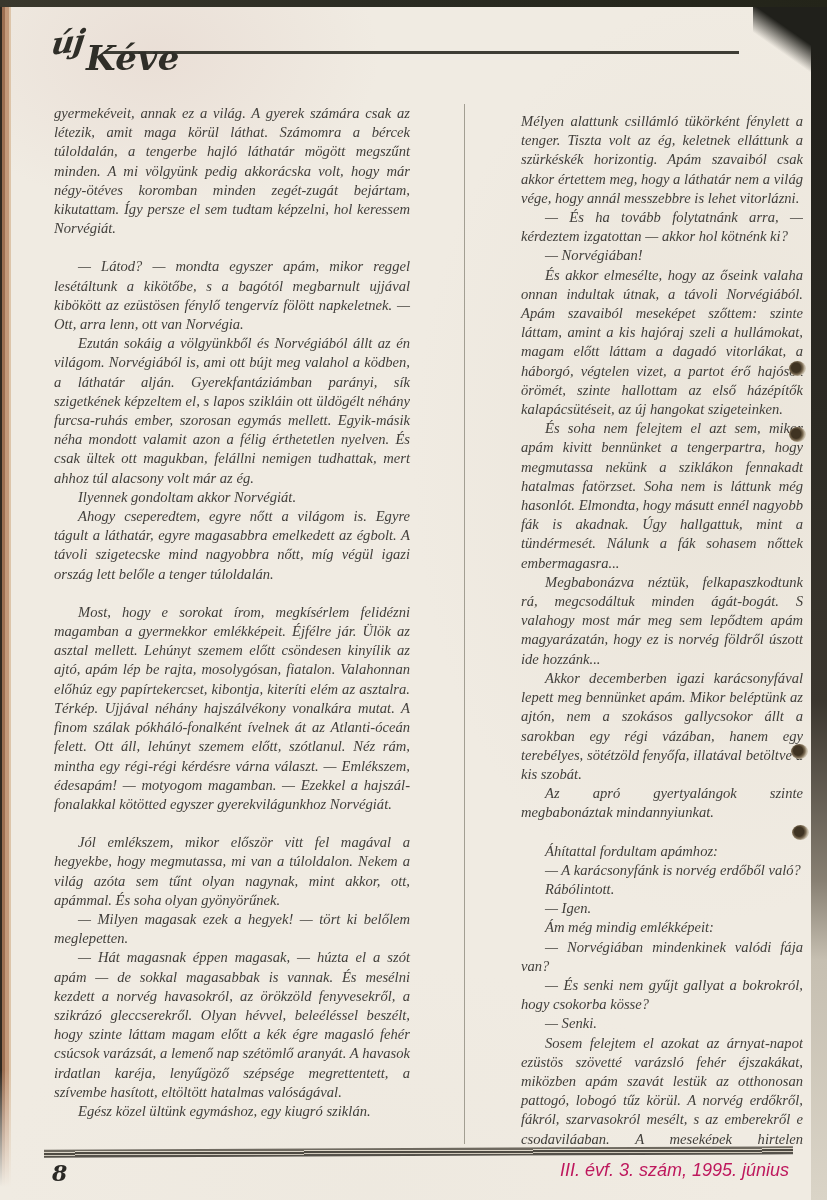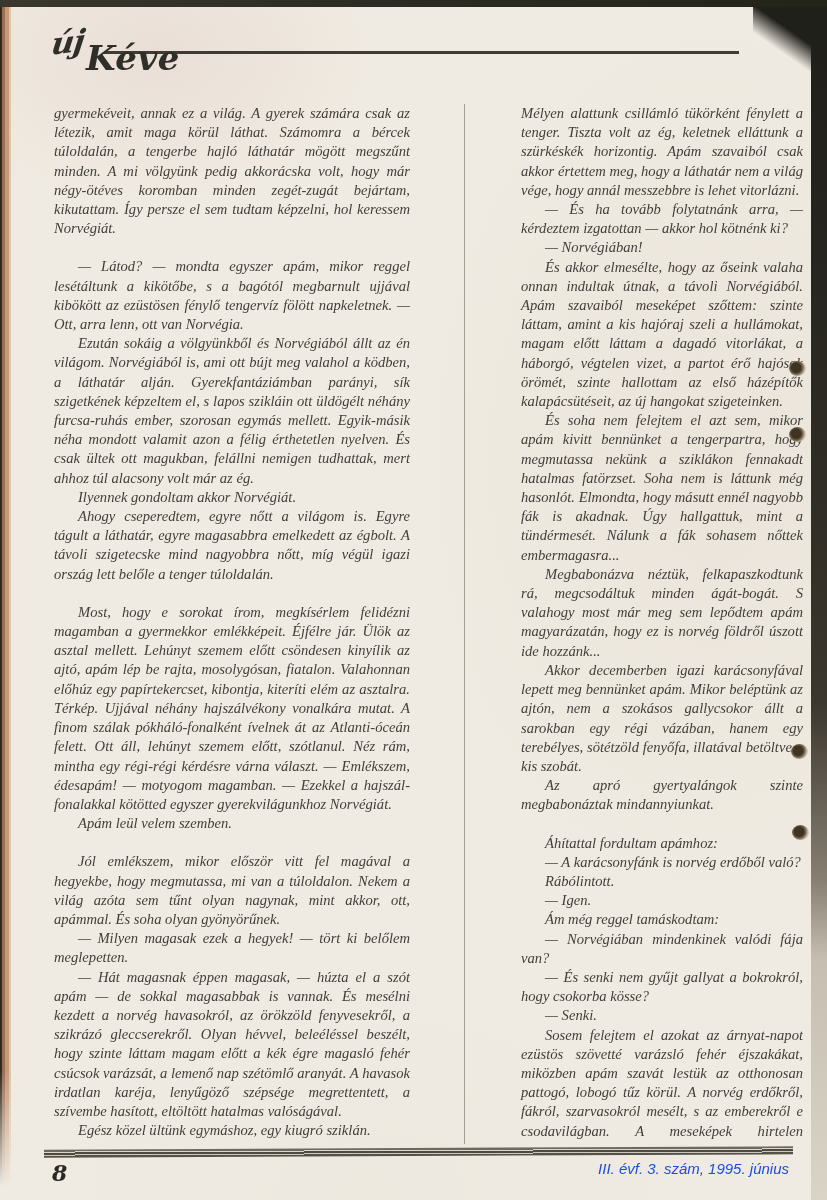--- a/index.html
+++ b/index.html
@@ -42,32 +42,32 @@
     font-family:"DejaVu Serif", serif;transform:skewX(-14deg) rotate(-7deg);letter-spacing:-1px;}
   .logo-keve{position:absolute;left:36px;top:8px;font-weight:700;font-style:italic;font-size:34px;
     font-family:"DejaVu Serif", serif;letter-spacing:.5px;}
   
   .columns{position:absolute;top:104px;left:54px;right:24px;height:1040px;z-index:1;
     display:flex;overflow:hidden;gap:44px;}
   .col{font-style:italic;font-size:14.6px;line-height:19.2px;color:#403e3a;
     text-align:justify;font-family:"Liberation Serif", serif;}
   .col-left{width:356px;flex:none;}
   .col-sep{flex:none;width:1px;background:#a29e92;margin-left:10px;margin-right:12px;}
-  .col-right{flex:1;}
+  .col-right{flex:1;margin-top:8px;}
   .col p{margin:0;text-indent:24px;}
   .col p.noindent{text-indent:0;}
   .col p.gap{margin-top:19px;}
   
   .footer-rule{position:absolute;left:44px;right:34px;top:1148px;height:8px;z-index:1;
     transform:rotate(-0.25deg);
     background:linear-gradient(180deg,#6e695f 0 2px,#ddd6c8 2px 3px,#4e4a42 3px 5px,#cfc8ba 5px 6px,#55514a 6px 8px);}
   .page-num{position:absolute;left:52px;top:1160px;z-index:1;
     font-weight:700;font-style:italic;font-size:22px;color:#2a2925;font-family:"DejaVu Serif", serif;}
   .issue{position:absolute;right:38px;top:1160px;z-index:1;
-    font-style:italic;font-size:15px;color:#1d4ed8;font-family:"Liberation Sans", sans-serif;}
+    font-style:italic;font-size:18px;color:#be185d;font-family:"Liberation Sans", sans-serif;}
 </style>
 </head>
 <body>
 
 <div class="scan">
   <div class="paper-tint"></div>
 
   <div class="edge-top"></div>
   <div class="edge-left"></div>
   <div class="edge-right"></div>
@@ -80,41 +80,40 @@
   </header>
 
   <main class="columns">
     <div class="col col-left">
         <p class="noindent">gyermekéveit, annak ez a világ. A gyerek számára csak az létezik, amit maga körül láthat. Számomra a bércek túloldalán, a tengerbe hajló láthatár mögött megszűnt minden. A mi völgyünk pedig akkorácska volt, hogy már négy-ötéves koromban minden zegét-zugát bejártam, kikutattam. Így persze el sem tudtam képzelni, hol keressem Norvégiát.</p>
         <p class="gap">— Látod? — mondta egyszer apám, mikor reggel lesétáltunk a kikötőbe, s a bagótól megbarnult ujjával kibökött az ezüstösen fénylő tengervíz fölött napkeletnek. — Ott, arra lenn, ott van Norvégia.</p>
         <p>Ezután sokáig a völgyünkből és Norvégiából állt az én világom. Norvégiából is, ami ott bújt meg valahol a ködben, a láthatár alján. Gyerekfantáziámban parányi, sík szigetkének képzeltem el, s lapos szikláin ott üldögélt néhány furcsa-ruhás ember, szorosan egymás mellett. Egyik-másik néha mondott valamit azon a félig érthetetlen nyelven. És csak ültek ott magukban, felállni nemigen tudhattak, mert ahhoz túl alacsony volt már az ég.</p>
         <p>Ilyennek gondoltam akkor Norvégiát.</p>
         <p>Ahogy cseperedtem, egyre nőtt a világom is. Egyre tágult a láthatár, egyre magasabbra emelkedett az égbolt. A távoli szigetecske mind nagyobbra nőtt, míg végül igazi ország lett belőle a tenger túloldalán.</p>
         <p class="gap">Most, hogy e sorokat írom, megkísérlem felidézni magamban a gyermekkor emlékképeit. Éjfélre jár. Ülök az asztal mellett. Lehúnyt szemem előtt csöndesen kinyílik az ajtó, apám lép be rajta, mosolygósan, fiatalon. Valahonnan előhúz egy papírtekercset, kibontja, kiteríti elém az asztalra. Térkép. Ujjával néhány hajszálvékony vonalkára mutat. A finom szálak pókháló-fonalként ívelnek át az Atlanti-óceán felett. Ott áll, lehúnyt szemem előtt, szótlanul. Néz rám, mintha egy régi-régi kérdésre várna választ. — Emlékszem, édesapám! — motyogom magamban. — Ezekkel a hajszál-fonalakkal kötötted egyszer gyerekvilágunkhoz Norvégiát.</p>
-        <p>Apám leül velem szemben.</p>
         <p class="gap">Jól emlékszem, mikor először vitt fel magával a hegyekbe, hogy megmutassa, mi van a túloldalon. Nekem a világ azóta sem tűnt olyan nagynak, mint akkor, ott, apámmal. És soha olyan gyönyörűnek.</p>
         <p>— Milyen magasak ezek a hegyek! — tört ki belőlem meglepetten.</p>
         <p>— Hát magasnak éppen magasak, — húzta el a szót apám — de sokkal magasabbak is vannak. És mesélni kezdett a norvég havasokról, az örökzöld fenyvesekről, a szikrázó gleccserekről. Olyan hévvel, beleéléssel beszélt, hogy szinte láttam magam előtt a kék égre magasló fehér csúcsok varázsát, a lemenő nap szétömlő aranyát. A havasok irdatlan karéja, lenyűgöző szépsége megrettentett, a szívembe hasított, eltöltött hatalmas valóságával.</p>
         <p>Egész közel ültünk egymáshoz, egy kiugró sziklán.</p>
       </div>
     <div class="col-sep"></div>
     <div class="col col-right">
         <p class="noindent">Mélyen alattunk csillámló tükörként fénylett a tenger. Tiszta volt az ég, keletnek elláttunk a szürkéskék horizontig. Apám szavaiból csak akkor értettem meg, hogy a láthatár nem a világ vége, hogy annál messzebbre is lehet vitorlázni.</p>
         <p>— És ha tovább folytatnánk arra, — kérdeztem izgatottan — akkor hol kötnénk ki?</p>
         <p>— Norvégiában!</p>
         <p>És akkor elmesélte, hogy az őseink valaha onnan indultak útnak, a távoli Norvégiából. Apám szavaiból meseképet szőttem: szinte láttam, amint a kis hajóraj szeli a hullámokat, magam előtt láttam a dagadó vitorlákat, a háborgó, végtelen vizet, a partot érő hajósok örömét, szinte hallottam az első házépítők kalapácsütéseit, az új hangokat szigeteinken.</p>
         <p>És soha nem felejtem el azt sem, mikor apám kivitt bennünket a tengerpartra, hogy megmutassa nekünk a sziklákon fennakadt hatalmas fatörzset. Soha nem is láttunk még hasonlót. Elmondta, hogy másutt ennél nagyobb fák is akadnak. Úgy hallgattuk, mint a tündérmesét. Nálunk a fák sohasem nőttek embermagasra...</p>
         <p>Megbabonázva néztük, felkapaszkodtunk rá, megcsodáltuk minden ágát-bogát. S valahogy most már meg sem lepődtem apám magyarázatán, hogy ez is norvég földről úszott ide hozzánk...</p>
         <p>Akkor decemberben igazi karácsonyfával lepett meg bennünket apám. Mikor beléptünk az ajtón, nem a szokásos gallycsokor állt a sarokban egy régi vázában, hanem egy terebélyes, sötétzöld fenyőfa, illatával betöltve a kis szobát.</p>
         <p>Az apró gyertyalángok szinte megbabonáztak mindannyiunkat.</p>
         <p class="gap">Áhítattal fordultam apámhoz:</p>
         <p>— A karácsonyfánk is norvég erdőből való?</p>
         <p>Rábólintott.</p>
         <p>— Igen.</p>
-        <p>Ám még reggel tamáskodtam:</p>
+        <p>Ám még mindig emlékképeit:</p>
         <p>— Norvégiában mindenkinek valódi fája van?</p>
         <p>— És senki nem gyűjt gallyat a bokrokról, hogy csokorba kösse?</p>
         <p>— Senki.</p>
         <p>Sosem felejtem el azokat az árnyat-napot ezüstös szövetté varázsló fehér éjszakákat, miközben apám szavát lestük az otthonosan pattogó, lobogó tűz körül. A norvég erdőkről, fákról, szarvasokról mesélt, s az emberekről e csodavilágban. A meseképek hirtelen megelevenedtek gyermeki képzeletünkben, színt és illatot kaptak, minden érzékünket eltöltötték valami kimondhatatlan sóvárgással. Apám meséjében ott lüktetett ezeréves távollétünk, honkeresésünk minden fájdalma, álma, vágyakozása.</p>
         <p>Apám csodálatos dolgokról mesélt — sötétzöld erdőkről, amiket csak hallomásból ismert, soha nem hallott harkály-kopogásról, egy szavakban felidézett távoli földről, ahol ő maga soha nem járt.</p>
       </div>
   </main>
 
   <div class="footer-rule"></div>
   <span class="page-num">8</span>

